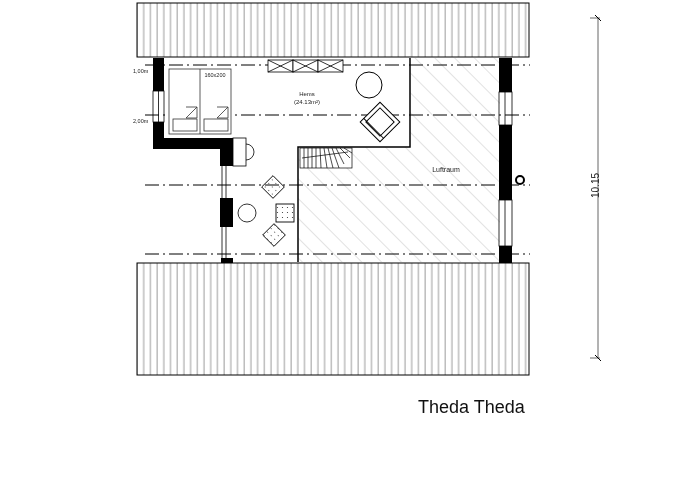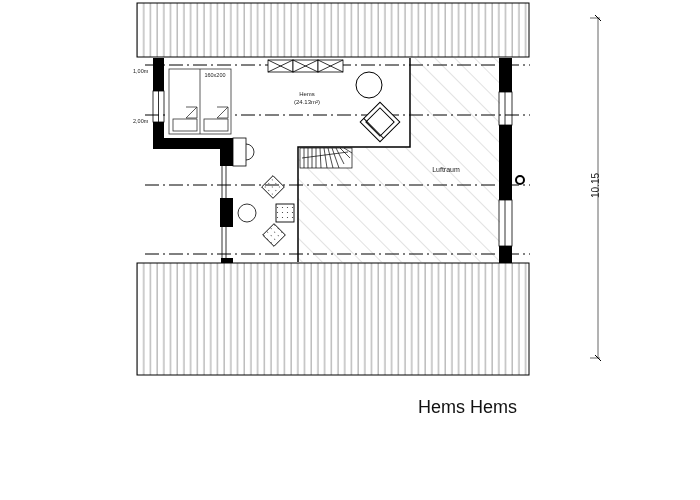--- a/index.html
+++ b/index.html
@@ -158,13 +158,13 @@
 
   <text class="plan-text" x="307" y="96" font-size="6" text-anchor="middle">Hems</text>
   <text class="plan-text" x="307" y="104" font-size="6" text-anchor="middle">(24.13m²)</text>
   <text class="plan-text" x="446" y="172" font-size="7" text-anchor="middle">Luftraum</text>
   <text class="plan-text" x="215" y="77" font-size="5.5" text-anchor="middle">160x200</text>
   <text class="plan-text" x="133" y="73" font-size="5.5">1,00m</text>
   <text class="plan-text" x="133" y="123" font-size="5.5">2,00m</text>
 </svg>
 
 <div class="dim-label">10.15</div>
-<div class="title">Hems Hems</div>
+<div class="title">Theda Theda</div>
 
 </body></html>

